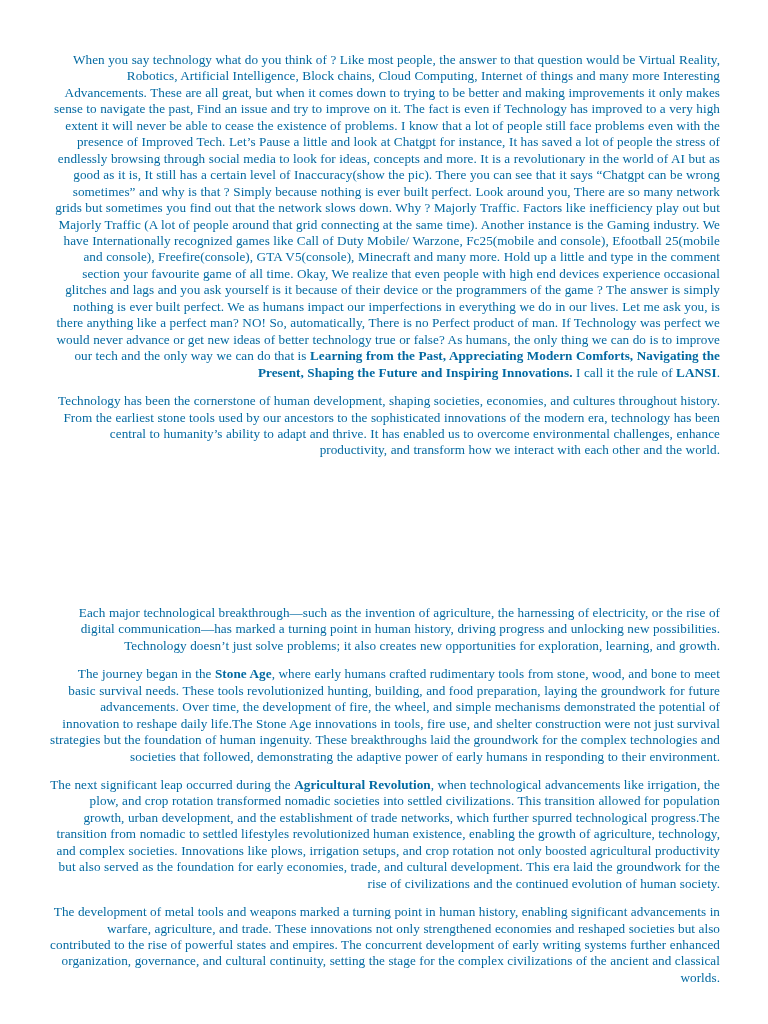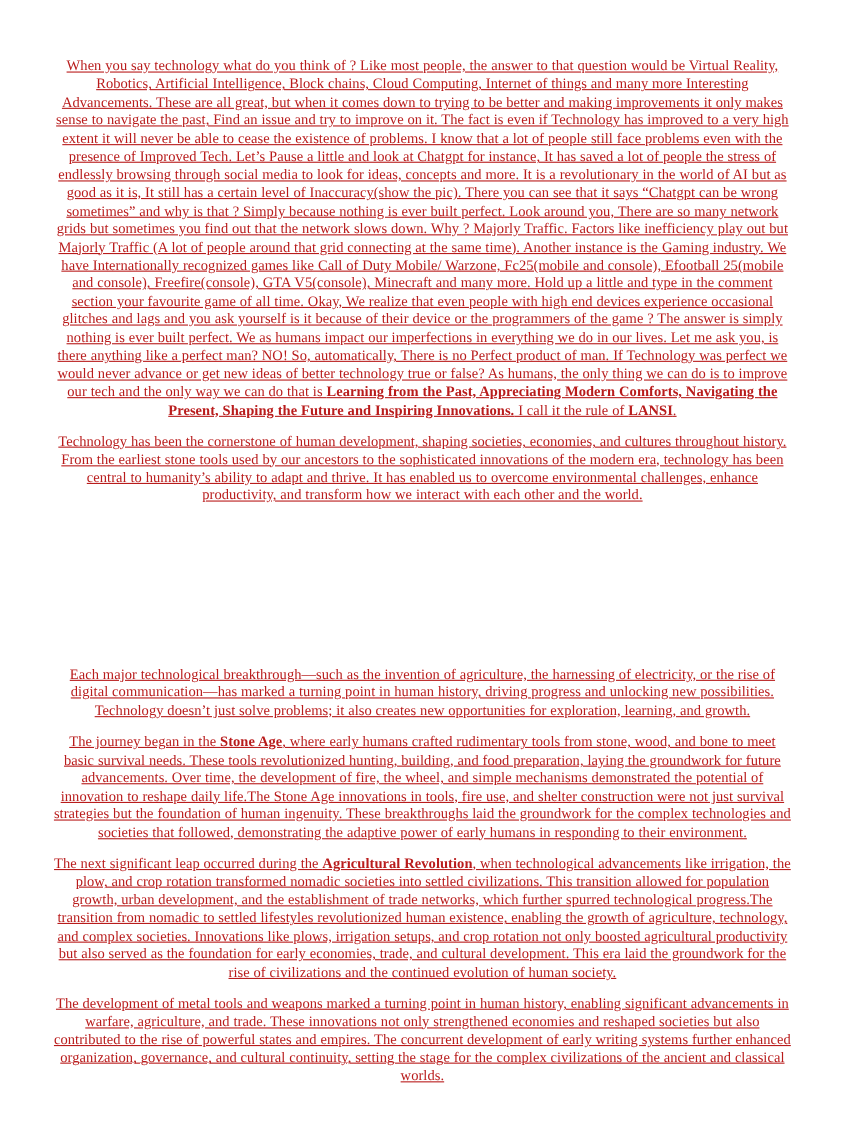--- a/index.html
+++ b/index.html
@@ -24,26 +24,25 @@
   }
   .content {
     position: absolute;
     left: 48px;
     top: 52px;
     width: 672px;
   }
   .para {
     font-size: 13.2px;
     line-height: 16.45px;
-    text-align: center;
+    text-align: right;
     margin: 0 0 12px 0;
-    color: #b91c1c;
+    color: #0369a1;
     letter-spacing: 0.004em;
     word-spacing: 0.01em;
-    text-decoration: underline;
   }
   .para:last-child {
     margin-bottom: 0;
   }
   .para b,
   .bold {
     font-weight: bold;
   }
   
   .page-gap {

